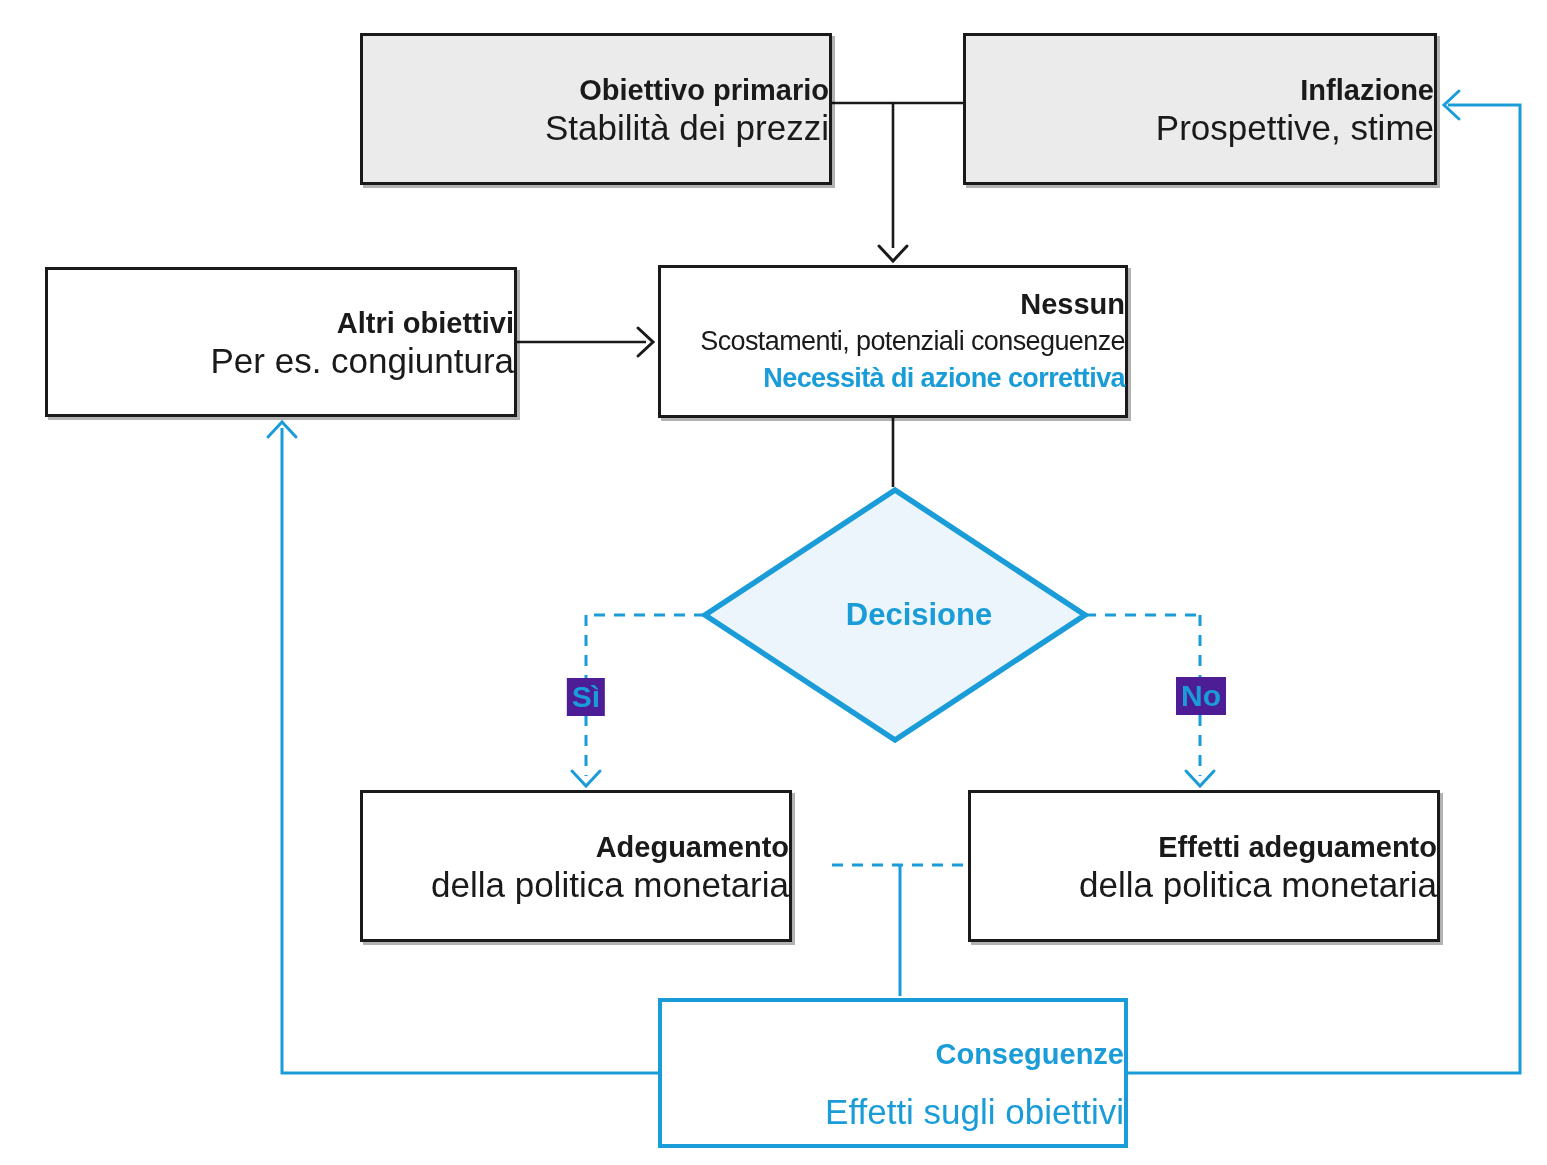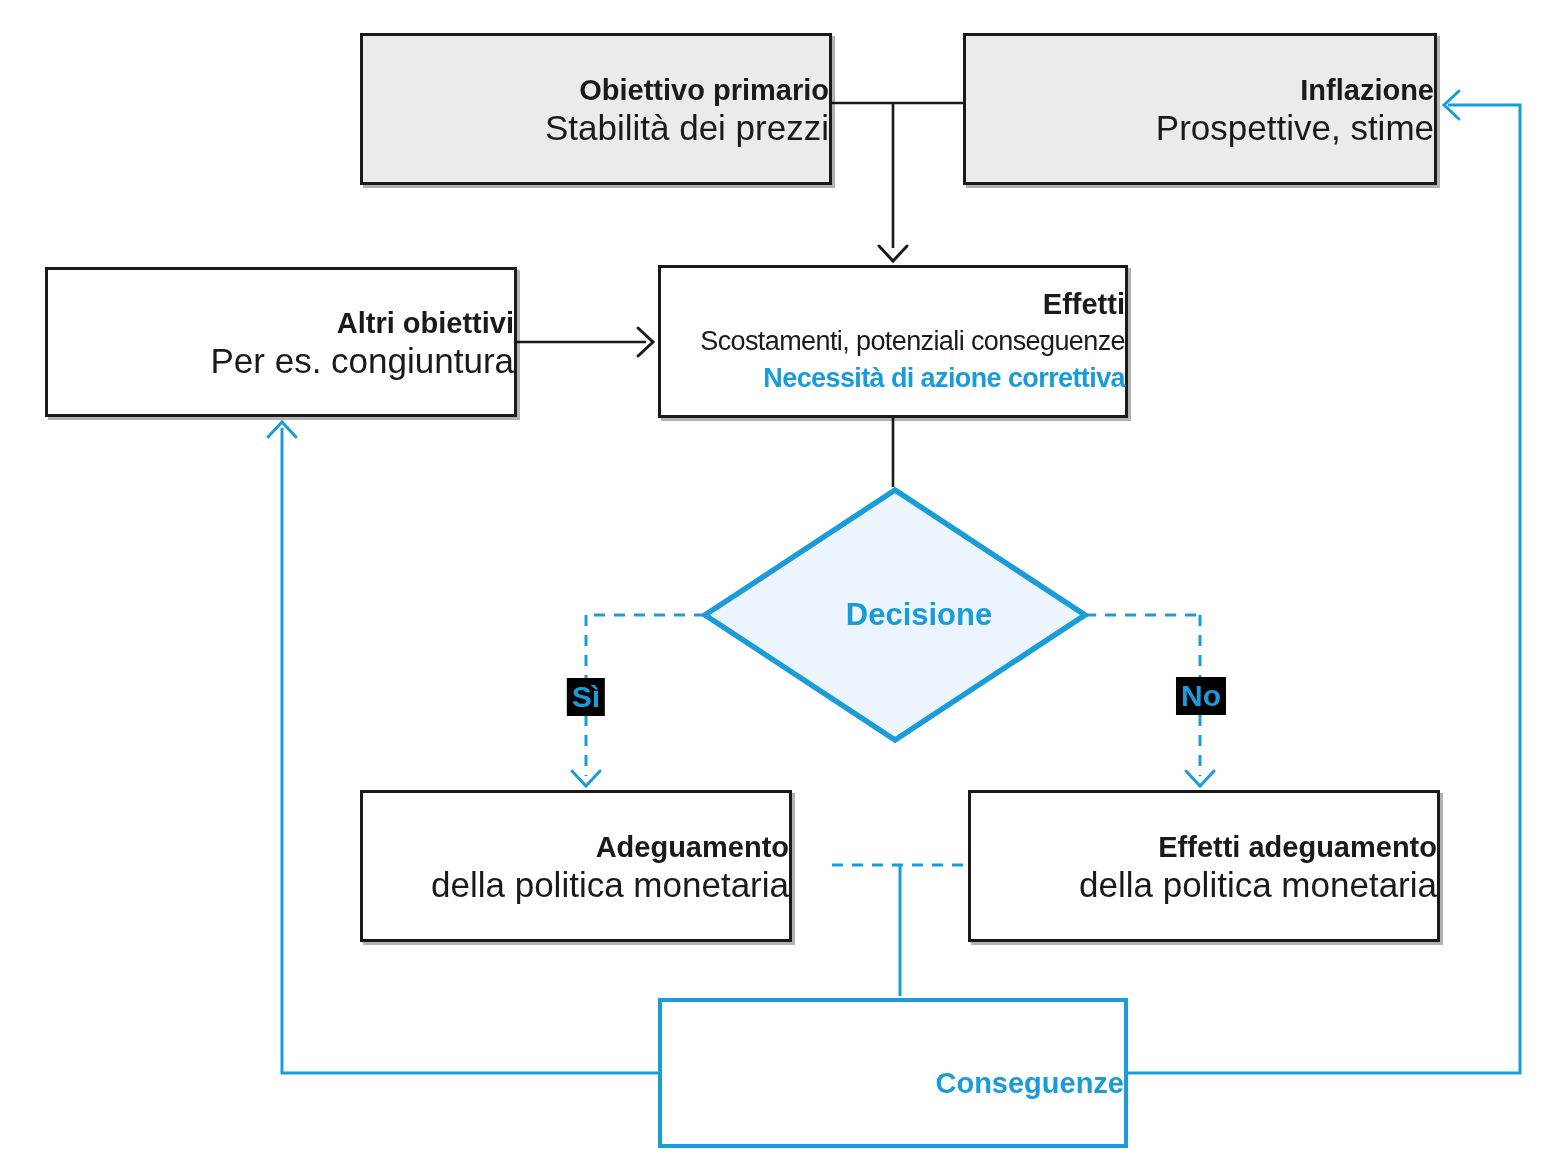--- a/index.html
+++ b/index.html
@@ -41,21 +41,21 @@
   .fit{font-size:27px;letter-spacing:-0.6px;margin-left:37px;}
   .hl{font-weight:bold;color:var(--blue);}
   .diamond-label{
     position:absolute;left:895px;top:615px;
     transform:translate(-50%,-50%);
     font-weight:bold;font-size:31px;color:var(--blue);white-space:nowrap;margin-left:24px;
   }
   .edge-label{
     position:absolute;transform:translate(-50%,-50%);
     font-weight:bold;font-size:30px;color:var(--blue);
-    background:#000000;padding:4px 5px;line-height:1;white-space:nowrap;
+    background:#4c1d95;padding:4px 5px;line-height:1;white-space:nowrap;
   }
 </style>
 </head>
 <body>
 
 <div class="canvas">
 
   <svg class="edges" viewBox="0 0 1547 1165">
 
     <path class="edge-black" d="M832 103 H963"></path>
@@ -91,36 +91,37 @@
     <div class="t">Altri obiettivi</div>
     <div class="s">Per es. congiuntura</div>
   </div>
 
   <div class="node gray" style="left:963px;top:33px;width:474px;height:152px">
     <div class="t">Inflazione</div>
     <div class="s">Prospettive, stime</div>
   </div>
 
   <div class="node" style="left:658px;top:265px;width:470px;height:153px">
-    <div class="t">Effetti</div>
+    <div class="t">Nessun</div>
     <div class="s fit">Scostamenti, potenziali conseguenze</div>
     <div class="s fit hl">Necessità di azione correttiva</div>
   </div>
 
   <div class="node" style="left:360px;top:790px;width:432px;height:152px">
     <div class="t">Adeguamento</div>
     <div class="s">della politica monetaria</div>
   </div>
 
   <div class="node" style="left:968px;top:790px;width:472px;height:152px">
     <div class="t">Effetti adeguamento</div>
     <div class="s">della politica monetaria</div>
   </div>
 
   <div class="node blue-box" style="left:658px;top:998px;width:470px;height:150px">
     <div class="t">Conseguenze</div>
+    <div class="s">Effetti sugli obiettivi</div>
   </div>
 
   <div class="diamond-label">Decisione</div>
   <div class="edge-label" style="left:586px;top:697px">Sì</div>
   <div class="edge-label" style="left:1201px;top:696px">No</div>
 
 </div>
 
 </body></html>

